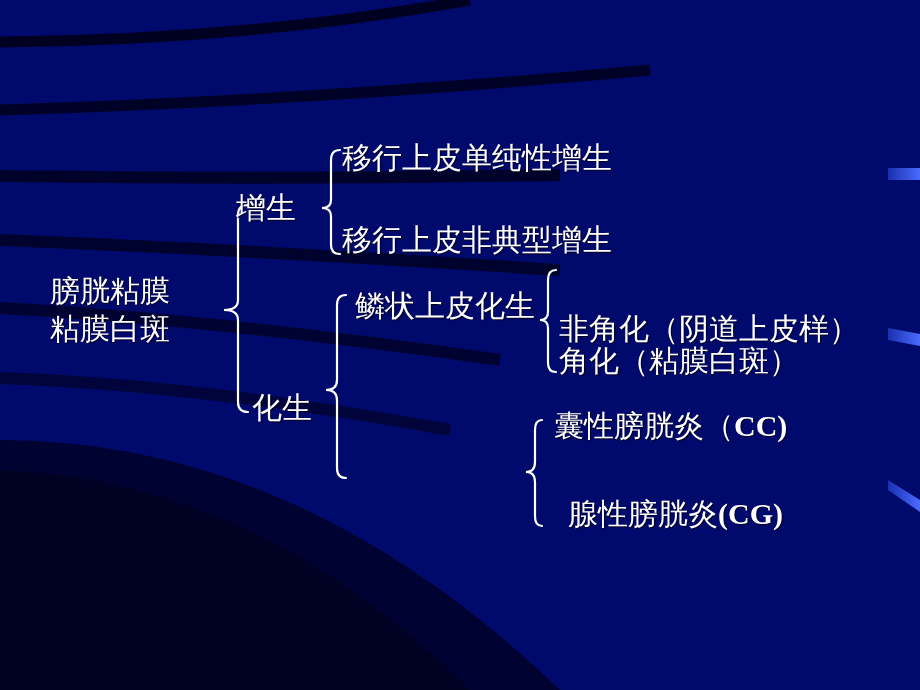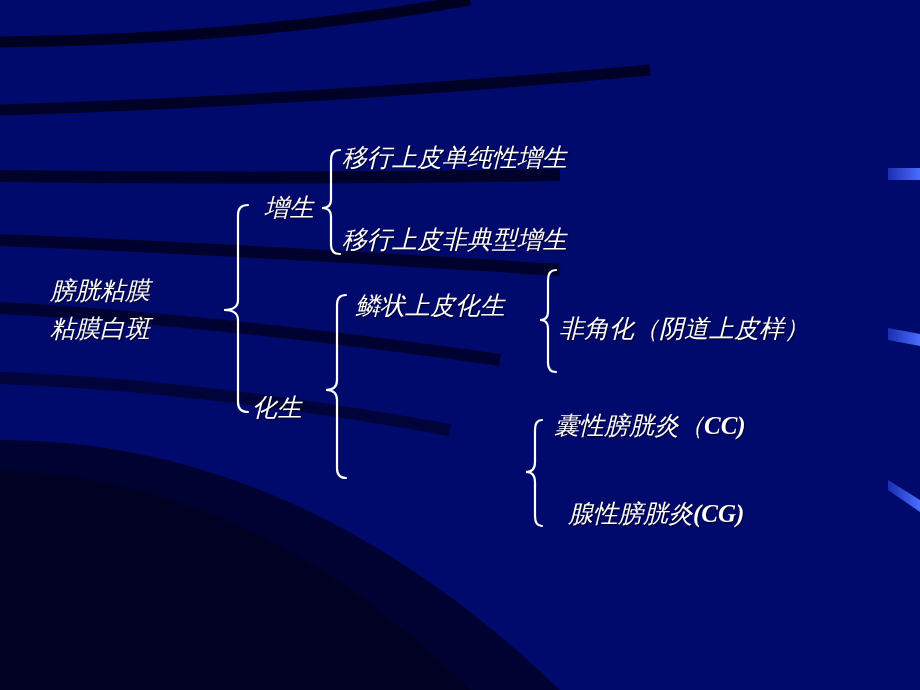--- a/index.html
+++ b/index.html
@@ -5,22 +5,22 @@
   html, body { margin: 0; padding: 0; }
   body { width: 920px; height: 690px; overflow: hidden; background: #000070; }
   .slide {
     position: relative; width: 920px; height: 690px; overflow: hidden;
     background: linear-gradient(180deg, #00065a 0%, #000a6e 40%, #000668 100%);
     font-family: "DejaVu Sans", "Liberation Sans", sans-serif;
   }
   .bg-svg { position: absolute; left: 0; top: 0; width: 920px; height: 690px; }
   .lines-svg { position: absolute; left: 0; top: 0; width: 920px; height: 690px; }
   .node {
-    position: absolute; color: #ffffff; font-size: 25px; line-height: 32px;
-    white-space: nowrap; text-shadow: 1px 1px 1px #000022; font-style: italic;
+    position: absolute; color: #ffffff; font-size: 30px; line-height: 32px;
+    white-space: nowrap; text-shadow: 1px 1px 1px #000022;
   }
   .node.root { text-align: left; line-height: 38px; }
   .latin { font-family: "Liberation Serif", serif; font-weight: bold; }
 </style>
 </head>
 <body>
 
 <div class="slide">
 
   <svg class="bg-svg" viewBox="0 0 920 690">
@@ -65,29 +65,30 @@
 
       <path d="M542 420 Q 535 420 535 430 L 535 462 Q 535 472 526 472 Q 535 472 535 482 L 535 516 Q 535 526 542 526"></path>
     </g>
   </svg>
 
   <div class="node root" style="left:50px; top:272px; width:170px;">
     <div>膀胱粘膜</div>
     <div>粘膜白斑</div>
   </div>
 
-  <div class="node" style="left:264px; top:192px;">增生</div>
+  <div class="node" style="left:236px; top:192px;">增生</div>
   <div class="node" style="left:252px; top:392px;">化生</div>
 
   <div class="node" style="left:342px; top:142px;">移行上皮单纯性增生</div>
   <div class="node" style="left:342px; top:224px;">移行上皮非典型增生</div>
 
   <div class="node" style="left:355px; top:290px;">鳞状上皮化生</div>
 
   <div class="node" style="left:559px; top:267px;margin-top:46px;">非角化（阴道上皮样）</div>
+  <div class="node" style="left:559px; top:345px;">角化（粘膜白斑）</div>
 
   <div class="node" style="left:554px; top:410px;text-align:center;">
     <span>囊性膀胱炎（</span><span class="latin">CC)</span>
   </div>
   <div class="node" style="left:568px; top:498px;">
     <span>腺性膀胱炎</span><span class="latin">(CG)</span>
   </div>
 
 </div>
 

